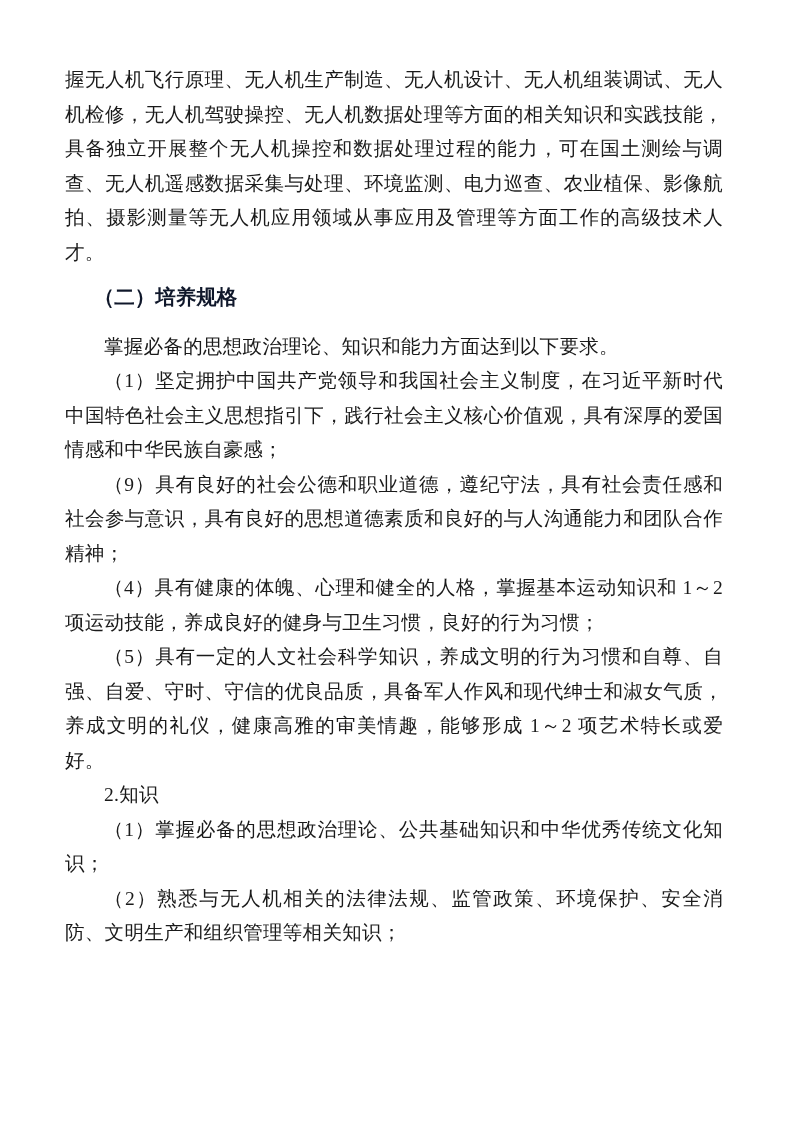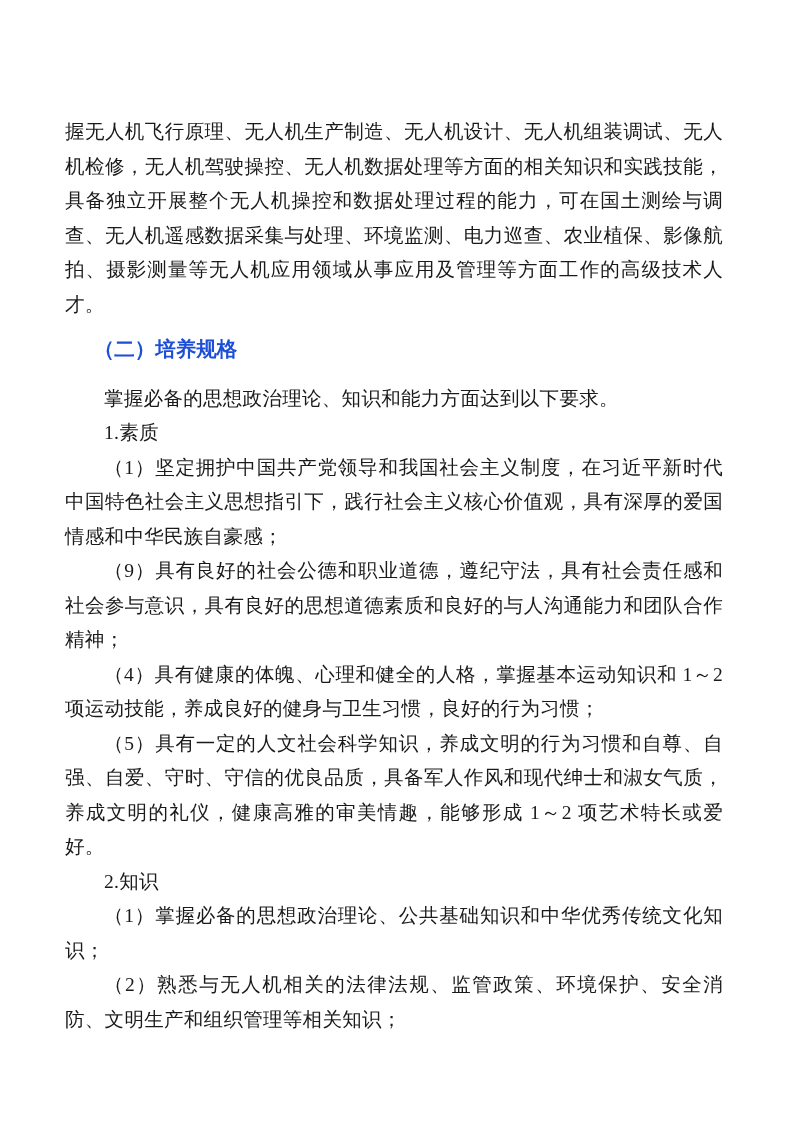--- a/index.html
+++ b/index.html
@@ -7,58 +7,57 @@
     padding: 0;
     background: #ffffff;
   }
   .page {
     position: relative;
     width: 793px;
     height: 1122px;
     margin: 0 auto;
     background: #ffffff;
     box-sizing: border-box;
-    padding: 115px 70px 0 65px;
+    padding: 63px 70px 0 65px;
     overflow: hidden;
   }
   .para {
     margin: 0;
     font-family: "Liberation Serif", "DejaVu Serif", serif;
     font-size: 19.5px;
     line-height: 34.5px;
     color: #1a1a1a;
     text-align: justify;
     letter-spacing: 0.3px;
   }
   .indent {
     text-indent: 2em;
   }
   .heading {
     margin: 10px 0 15px 0;
     font-family: "Liberation Sans", "DejaVu Sans", sans-serif;
     font-weight: bold;
     font-size: 20.5px;
     line-height: 34.5px;
-    color: #1d4ed8;
+    color: #0f172a;
     text-indent: 1.4em;
     text-align: left;
   }
 </style>
 </head>
 <body style="background: rgb(255, 255, 255);">
 
 <div class="page" style="background: rgb(255, 255, 255);">
 
   <p class="para">握无人机飞行原理、无人机生产制造、无人机设计、无人机组装调试、无人机检修，无人机驾驶操控、无人机数据处理等方面的相关知识和实践技能，具备独立开展整个无人机操控和数据处理过程的能力，可在国土测绘与调查、无人机遥感数据采集与处理、环境监测、电力巡查、农业植保、影像航拍、摄影测量等无人机应用领域从事应用及管理等方面工作的高级技术人才。</p>
 
   <h3 class="heading">（二）培养规格</h3>
 
   <p class="para indent">掌握必备的思想政治理论、知识和能力方面达到以下要求。</p>
 
-  <p class="para indent">1.素质</p>
 
   <p class="para indent">（1）坚定拥护中国共产党领导和我国社会主义制度，在习近平新时代中国特色社会主义思想指引下，践行社会主义核心价值观，具有深厚的爱国情感和中华民族自豪感；</p>
 
   <p class="para indent">（9）具有良好的社会公德和职业道德，遵纪守法，具有社会责任感和社会参与意识，具有良好的思想道德素质和良好的与人沟通能力和团队合作精神；</p>
 
 
   <p class="para indent">（4）具有健康的体魄、心理和健全的人格，掌握基本运动知识和 1～2 项运动技能，养成良好的健身与卫生习惯，良好的行为习惯；</p>
 
   <p class="para indent">（5）具有一定的人文社会科学知识，养成文明的行为习惯和自尊、自强、自爱、守时、守信的优良品质，具备军人作风和现代绅士和淑女气质，养成文明的礼仪，健康高雅的审美情趣，能够形成 1～2 项艺术特长或爱好。</p>
 

